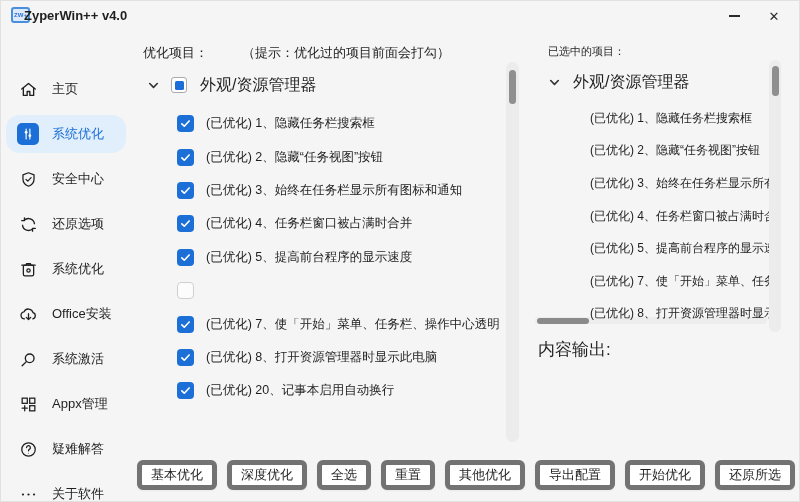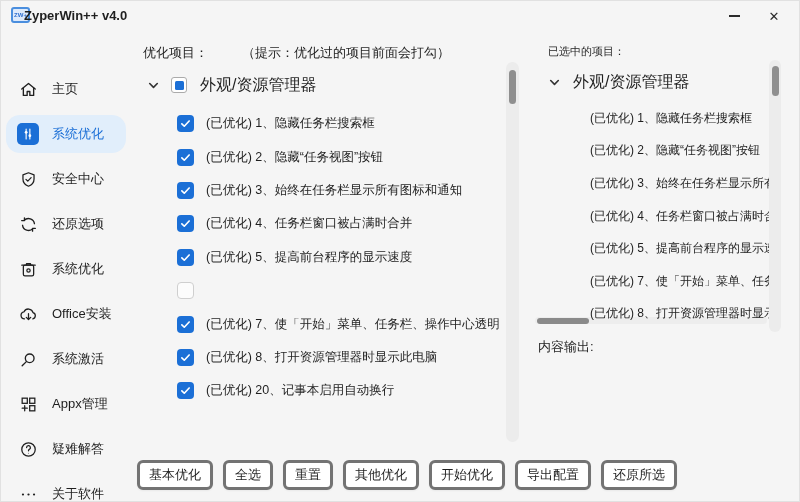--- a/index.html
+++ b/index.html
@@ -58,26 +58,26 @@
   
   .selected-header{position:absolute;left:548px;top:44px;font-size:11px;}
   .sel-parent{position:absolute;left:548px;top:71px;height:22px;display:flex;align-items:center;cursor:pointer;}
   .sel-parent .group-label{margin-left:12px;}
   .sel-list{position:absolute;left:590px;top:102px;width:187px;height:230px;overflow:hidden;}
   .sel-row{height:32.6px;display:flex;align-items:center;font-size:12px;white-space:nowrap;cursor:pointer;}
   .sel-vscroll{position:absolute;left:769px;top:60px;width:12px;height:272px;background:var(--track,#ececec);border-radius:6px;cursor:pointer;}
   .sel-vscroll .thumb{position:absolute;left:2.5px;top:6px;width:7px;height:30px;background:var(--thumb,#8f8f8f);border-radius:4px;}
   .sel-hscroll{position:absolute;left:535px;top:317px;width:232px;height:7px;background:rgba(0,0,0,0.03);border-radius:4px;cursor:pointer;}
   .sel-hscroll .thumb{position:absolute;left:2px;top:0.5px;width:52px;height:6px;background:#8a8a8a;border-radius:3px;}
-  .output-label{position:absolute;left:538px;top:338px;font-size:13px;}
+  .output-label{position:absolute;left:538px;top:338px;font-size:17px;}
 
   
   .footer{position:absolute;left:137px;top:460px;display:flex;gap:10px;}
   .footer-btn{
-    height:30px;padding:0 9px;background:#fff;border:3px solid #737373;border-radius:6px;
+    height:30px;padding:0 9px;background:#fff;border:5px solid #737373;border-radius:6px;
     font-size:13px;font-family:inherit;color:#1f1f1f;box-shadow:0 1px 2px rgba(0,0,0,0.05);
     cursor:pointer;white-space:nowrap;
   }
 </style>
 </head>
 <body style="--accent: #1b6fd6; --accent-light: #e1eefb; --window-bg: #f5f5f5; --thumb: #8f8f8f; --track: #ececec;">
 
 <div class="titlebar">
   <div class="app-icon">ZW+</div>
   <div class="window-title">ZyperWin++ v4.0</div>
@@ -301,19 +301,20 @@
     <div class="thumb"></div>
   </div>
   <div class="sel-hscroll">
     <div class="thumb"></div>
   </div>
   <div class="output-label">内容输出:</div>
 </aside>
 
 <footer class="footer">
     <button class="footer-btn">基本优化</button>
+    <button class="footer-btn">深度优化</button>
     <button class="footer-btn">全选</button>
     <button class="footer-btn">重置</button>
     <button class="footer-btn">其他优化</button>
+    <button class="footer-btn">导出配置</button>
     <button class="footer-btn">开始优化</button>
-    <button class="footer-btn">导出配置</button>
     <button class="footer-btn">还原所选</button>
   </footer>
 
 </body></html>

